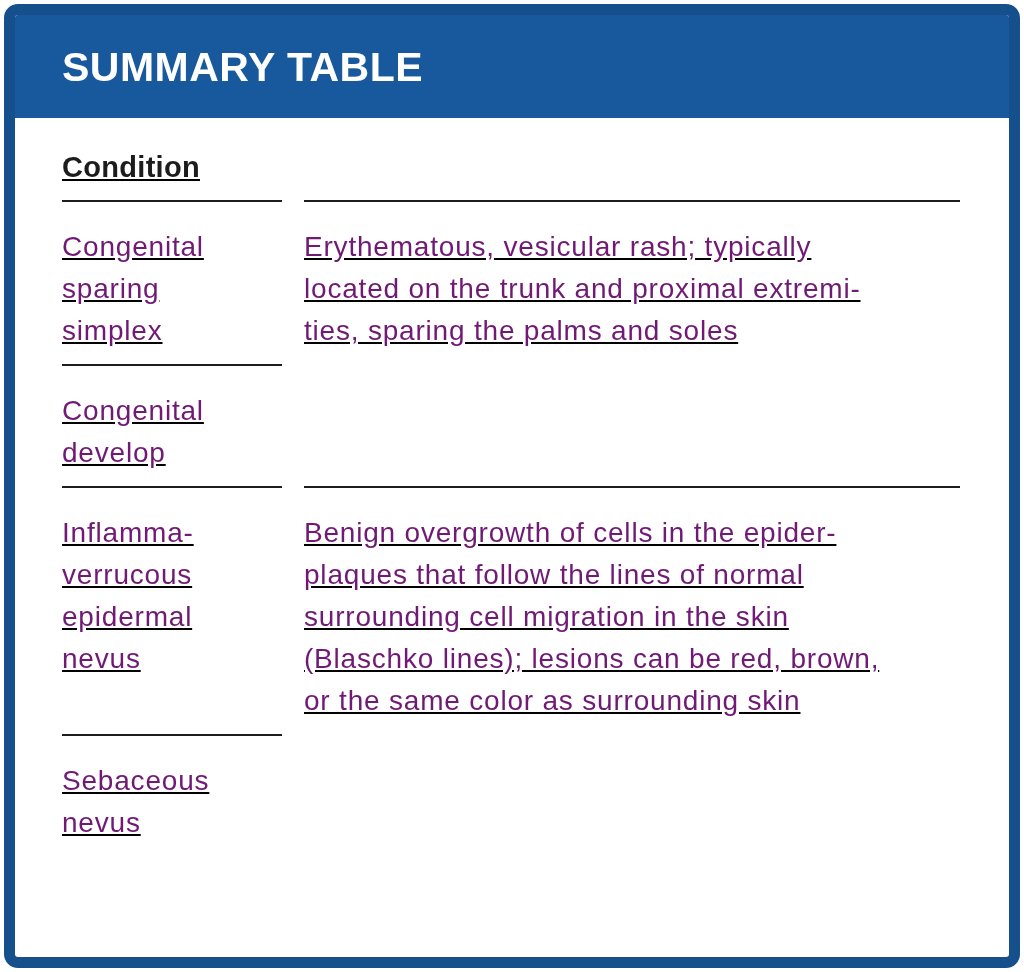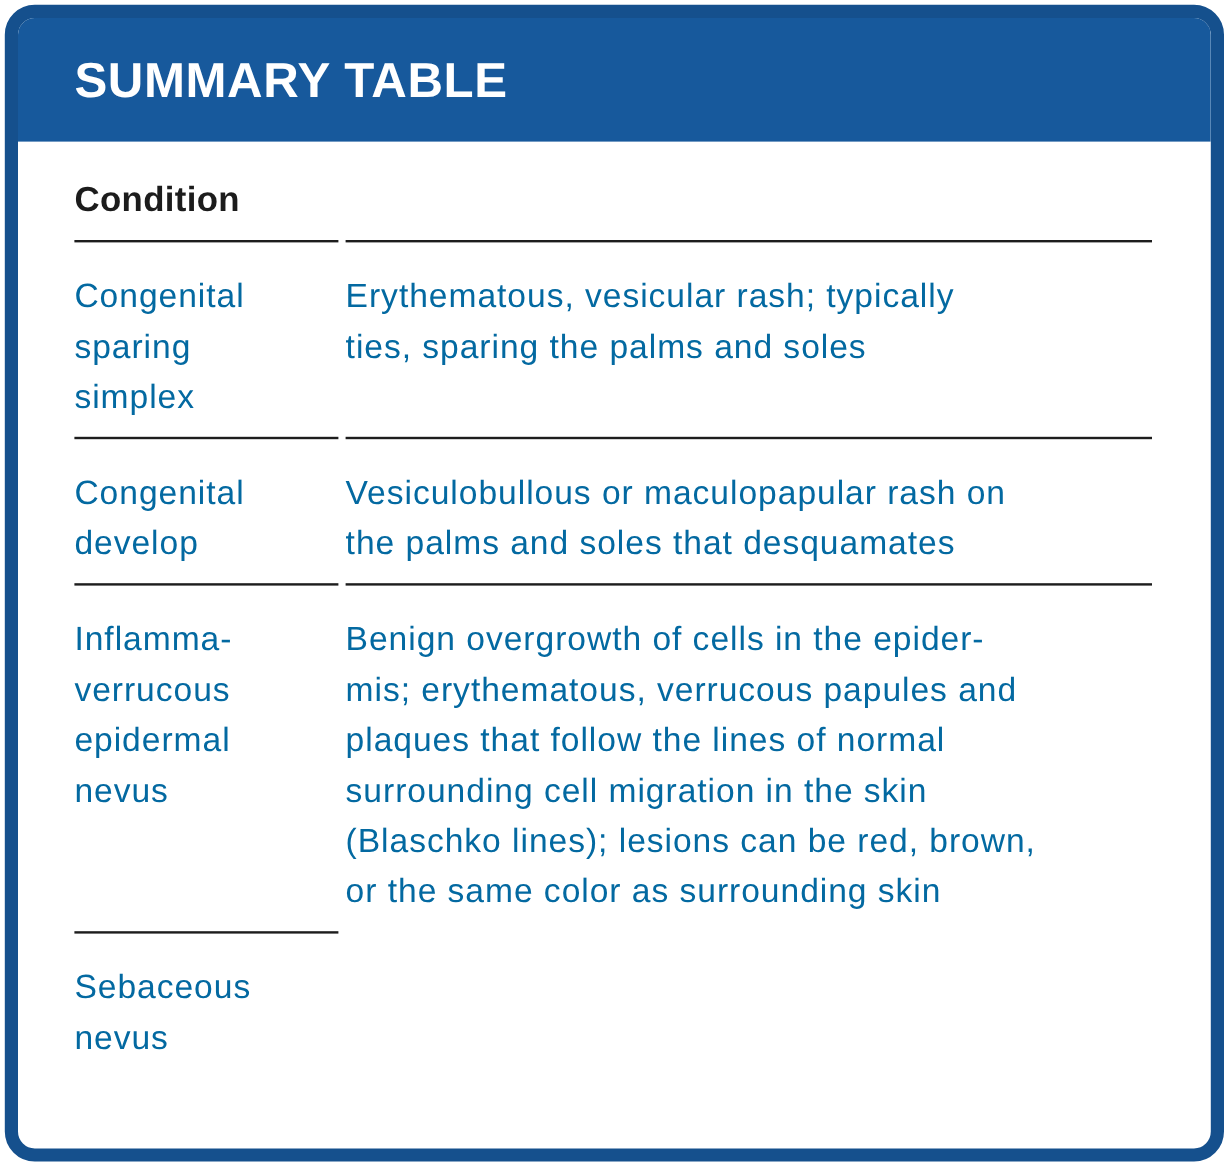--- a/index.html
+++ b/index.html
@@ -10,21 +10,21 @@
     background: #ffffff;
     font-family: "Liberation Sans", "DejaVu Sans", sans-serif;
     overflow: hidden;
   }
   .card {
     position: absolute;
     left: 4px; top: 4px;
     width: 994px;   
     height: 942px;  
     border: 11px solid #15508D;
-    border-radius: 25px;
+    border-radius: 14px;
     background: #ffffff;
     overflow: hidden;
     box-shadow: inset 0 0 0 1px rgba(255,255,255,0.35);
   }
   .card-header {
     height: 103px;
     background: #17599C;
     display: flex;
     align-items: center;
     padding-left: 47px;
@@ -36,36 +36,37 @@
     font-weight: 700;
     letter-spacing: 0.5px;
     padding-top: 2px;
   }
   .card-body {
     padding: 0 49px 0 47px;
   }
   .trow {
     display: grid;
     grid-template-columns: 220px 1fr;
-    column-gap: 6px;
+    column-gap: 22px;
+    text-decoration: underline;
   }
   .thead .cell {
     padding: 31px 0 15px 0;
     font-size: 29px;
     line-height: 36px;
     font-weight: 700;
     color: #1C1C1C;
     letter-spacing: 0.3px;
   }
   .data-row .cell {
     border-top: 2px solid #1D1D1D;
     padding: 24px 0 12px 0;
     font-size: 28px;
     line-height: 42px;
-    color: #0369a1;
+    color: #701a75;
     letter-spacing: 0.8px;
   }
   .line { display: block; white-space: nowrap; }
 </style>
 </head>
 <body>
 
 <div class="card">
 
   <div class="card-header">
@@ -79,45 +80,41 @@
     </div>
 
     <div class="trow data-row">
       <div class="cell">
         <span class="line">Congenital</span>
         <span class="line">sparing</span>
         <span class="line">simplex</span>
       </div>
       <div class="cell">
         <span class="line">Erythematous, vesicular rash; typically</span>
+        <span class="line">located on the trunk and proximal extremi-</span>
         <span class="line">ties, sparing the palms and soles</span>
       </div>
     </div>
 
     <div class="trow data-row">
       <div class="cell">
         <span class="line">Congenital</span>
         <span class="line">develop</span>
-      </div>
-      <div class="cell">
-        <span class="line">Vesiculobullous or maculopapular rash on</span>
-        <span class="line">the palms and soles that desquamates</span>
       </div>
     </div>
 
     <div class="trow data-row">
       <div class="cell">
         <span class="line">Inflamma-</span>
         <span class="line">verrucous</span>
         <span class="line">epidermal</span>
         <span class="line">nevus</span>
       </div>
       <div class="cell">
         <span class="line">Benign overgrowth of cells in the epider-</span>
-        <span class="line">mis; erythematous, verrucous papules and</span>
         <span class="line">plaques that follow the lines of normal</span>
         <span class="line">surrounding cell migration in the skin</span>
         <span class="line">(Blaschko lines); lesions can be red, brown,</span>
         <span class="line">or the same color as surrounding skin</span>
       </div>
     </div>
 
     <div class="trow data-row">
       <div class="cell">
         <span class="line">Sebaceous</span>

